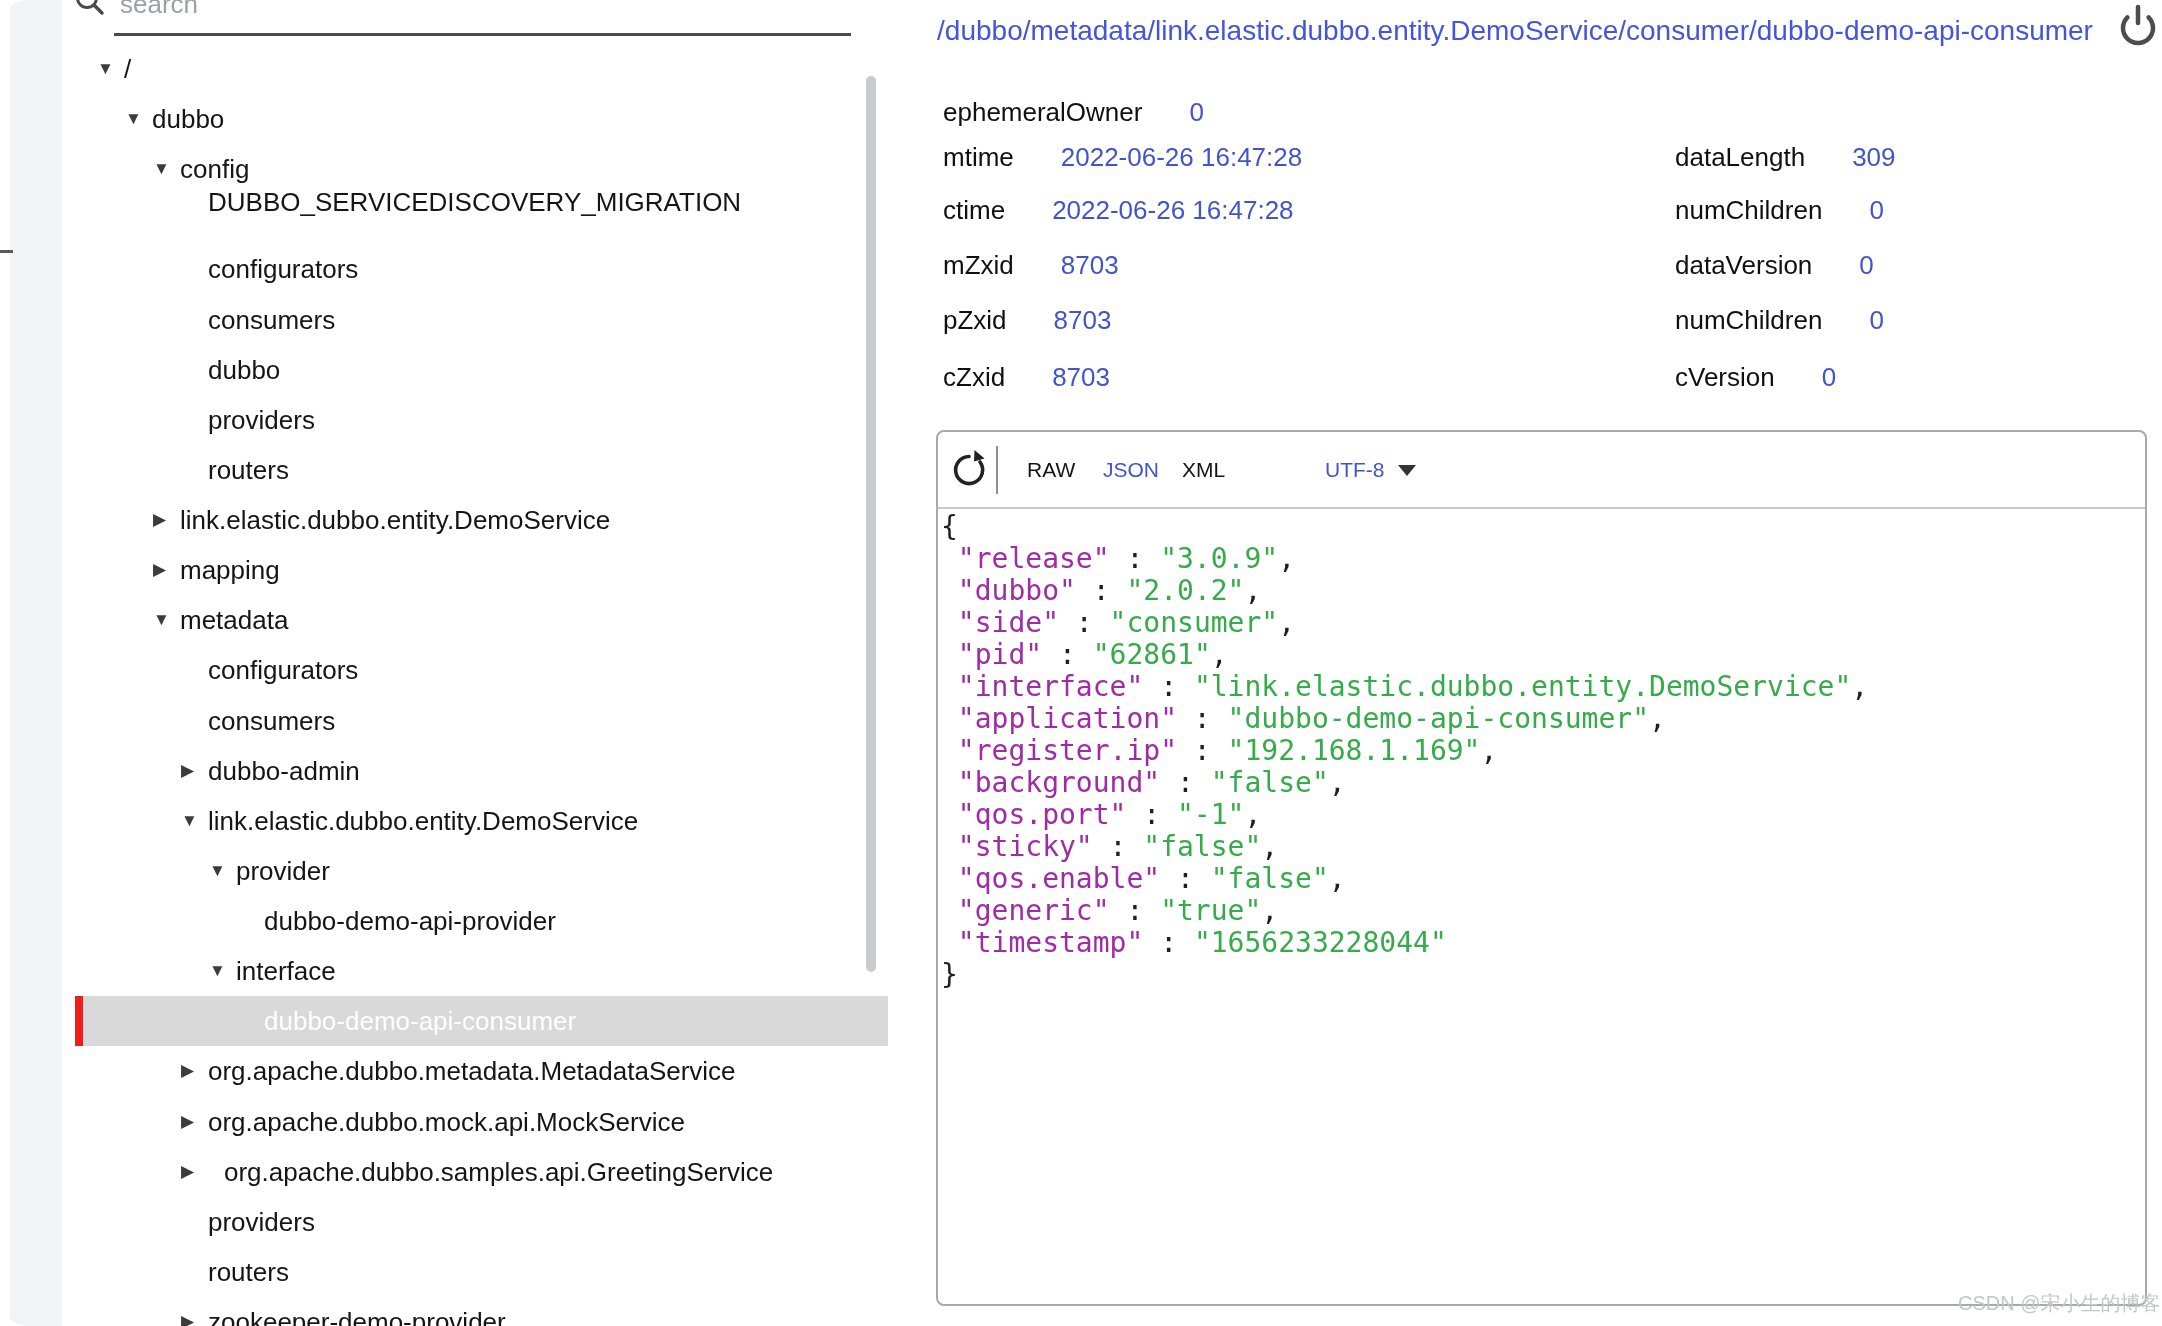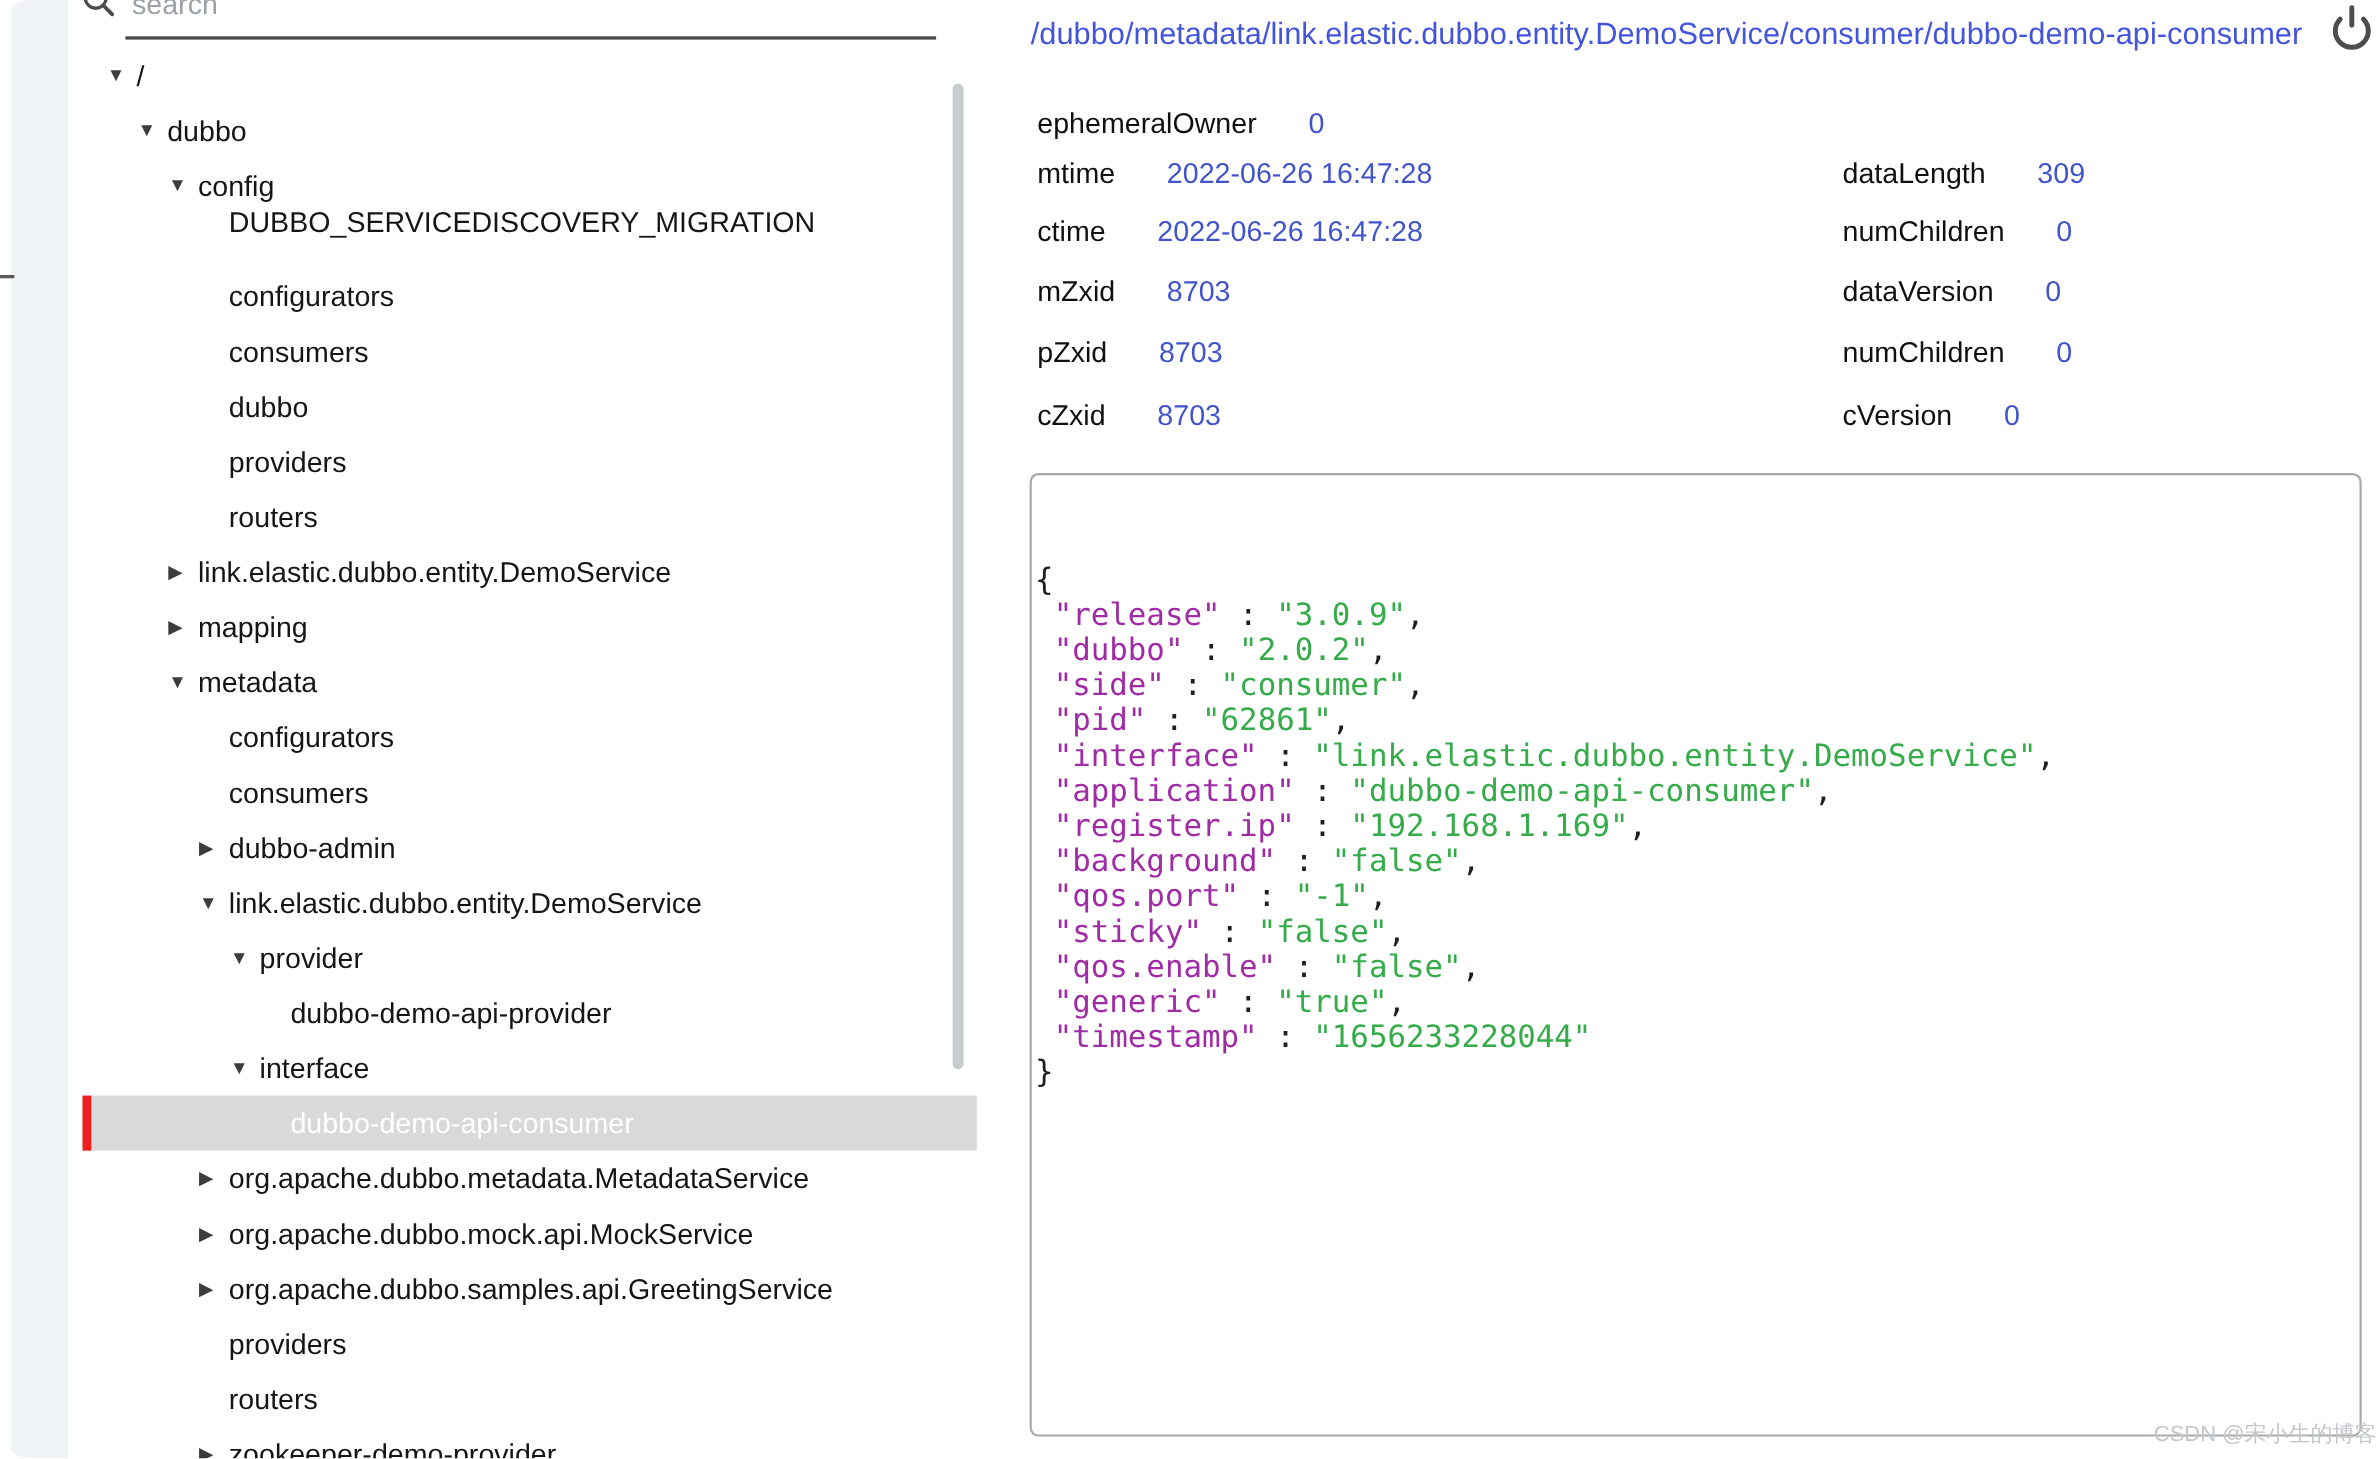--- a/index.html
+++ b/index.html
@@ -152,21 +152,21 @@
       <div class="tree-row" style="top: 1046.4px;">
         <span class="caret" style="left: 181px;">▶</span>
         <span class="tlabel" style="left: 208px;">org.apache.dubbo.metadata.MetadataService</span>
       </div>
       <div class="tree-row" style="top: 1096.52px;">
         <span class="caret" style="left: 181px;">▶</span>
         <span class="tlabel" style="left: 208px;">org.apache.dubbo.mock.api.MockService</span>
       </div>
       <div class="tree-row" style="top: 1146.64px;">
         <span class="caret" style="left: 181px;">▶</span>
-        <span class="tlabel" style="left: 208px; text-align: right;">org.apache.dubbo.samples.api.GreetingService</span>
+        <span class="tlabel" style="left: 224px; text-align: right;">org.apache.dubbo.samples.api.GreetingService</span>
       </div>
       <div class="tree-row" style="top: 1196.76px;">
         <span class="tlabel" style="left: 208px;">providers</span>
       </div>
       <div class="tree-row" style="top: 1246.88px;">
         <span class="tlabel" style="left: 208px;">routers</span>
       </div>
       <div class="tree-row" style="top: 1297px;">
         <span class="caret" style="left: 181px;">▶</span>
         <span class="tlabel" style="left: 208px;">zookeeper-demo-provider</span>
@@ -225,18 +225,32 @@
         <span class="stat-label">numChildren</span>
         <span class="stat-value">0</span>
       </div>
       <div class="stat-row" style="left: 1675px; top: 352px;">
         <span class="stat-label">cVersion</span>
         <span class="stat-value">0</span>
       </div>
     </div>
 
   <div class="panel">
+    <div class="toolbar">
+      <span class="refresh">
+        <svg width="38" height="42" viewBox="0 0 38 42">
+          <path d="M19 8.5 A13.5 13.5 0 1 0 30 14" fill="none" stroke="#222" stroke-width="3.6" stroke-linecap="round"></path>
+          <polygon points="24.5,2 34.5,10.5 24,13.5" fill="#222"></polygon>
+        </svg>
+      </span>
+      <div class="vsep"></div>
+      <span class="tab tab-raw">RAW</span>
+      <span class="tab tab-json active">JSON</span>
+      <span class="tab tab-xml">XML</span>
+      <span class="encoding">UTF-8</span>
+      <span class="enc-caret"></span>
+    </div>
     <div class="code" id="code"><div><span>{</span></div><div><span> </span><span class="k">"release"</span><span> : </span><span class="s">"3.0.9"</span><span>,</span></div><div><span> </span><span class="k">"dubbo"</span><span> : </span><span class="s">"2.0.2"</span><span>,</span></div><div><span> </span><span class="k">"side"</span><span> : </span><span class="s">"consumer"</span><span>,</span></div><div><span> </span><span class="k">"pid"</span><span> : </span><span class="s">"62861"</span><span>,</span></div><div><span> </span><span class="k">"interface"</span><span> : </span><span class="s">"link.elastic.dubbo.entity.DemoService"</span><span>,</span></div><div><span> </span><span class="k">"application"</span><span> : </span><span class="s">"dubbo-demo-api-consumer"</span><span>,</span></div><div><span> </span><span class="k">"register.ip"</span><span> : </span><span class="s">"192.168.1.169"</span><span>,</span></div><div><span> </span><span class="k">"background"</span><span> : </span><span class="s">"false"</span><span>,</span></div><div><span> </span><span class="k">"qos.port"</span><span> : </span><span class="s">"-1"</span><span>,</span></div><div><span> </span><span class="k">"sticky"</span><span> : </span><span class="s">"false"</span><span>,</span></div><div><span> </span><span class="k">"qos.enable"</span><span> : </span><span class="s">"false"</span><span>,</span></div><div><span> </span><span class="k">"generic"</span><span> : </span><span class="s">"true"</span><span>,</span></div><div><span> </span><span class="k">"timestamp"</span><span> : </span><span class="s">"1656233228044"</span></div><div><span>}</span></div></div>
   </div>
 
   <div class="watermark">CSDN @宋小生的博客</div>
 
 </div>
 
 </body></html>

